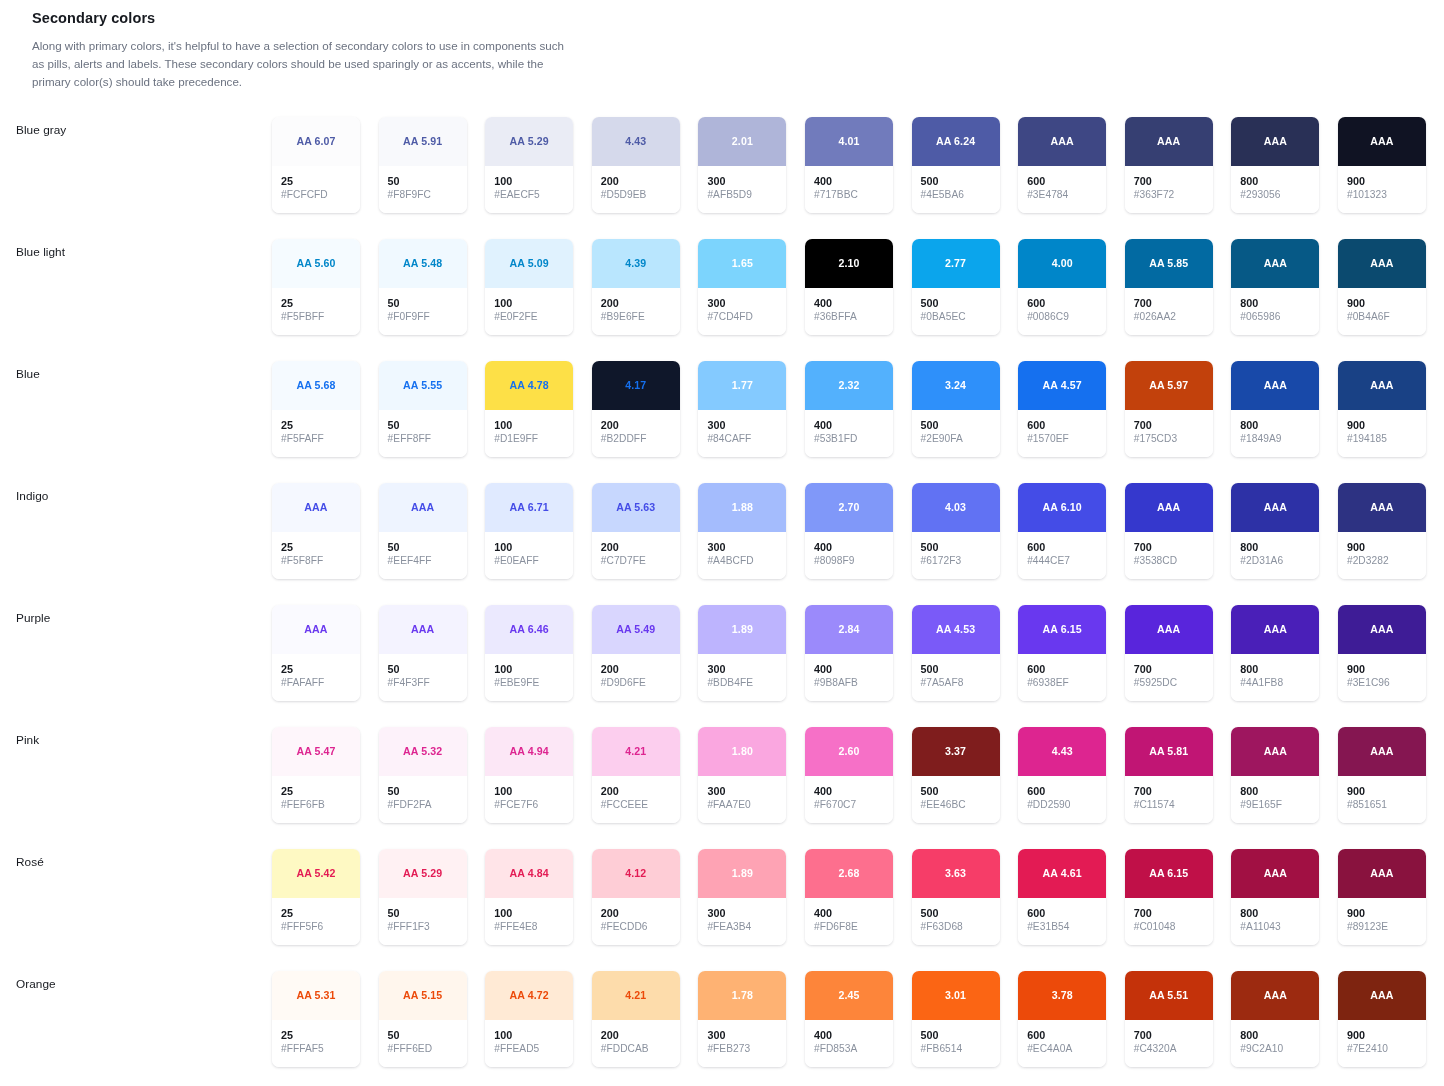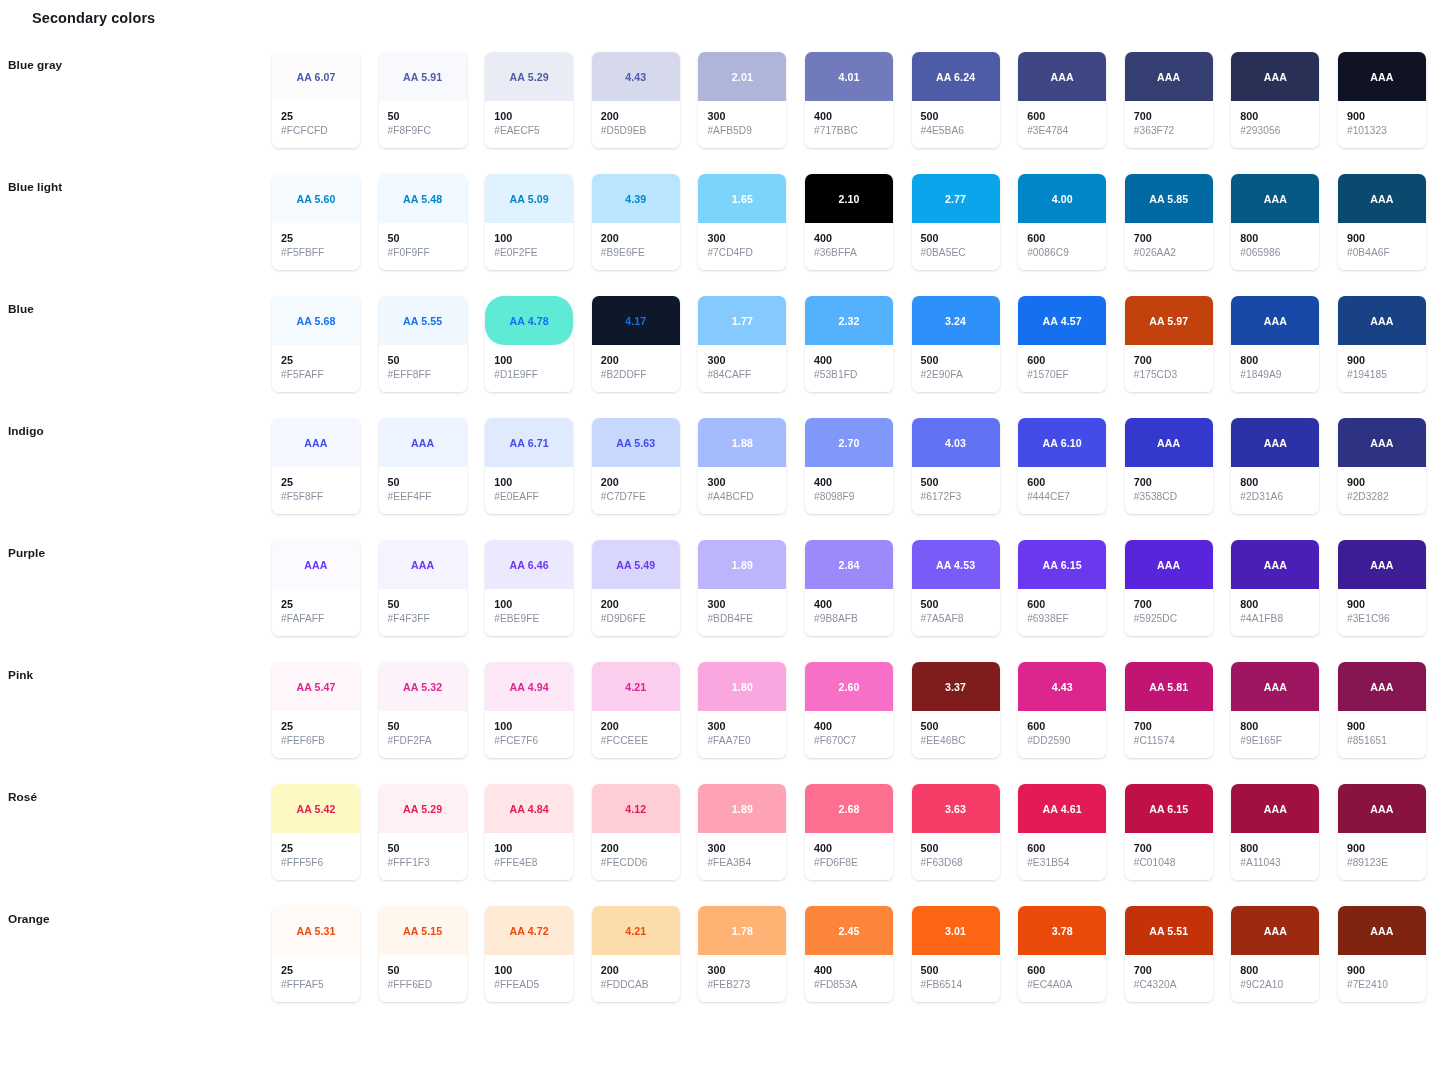--- a/index.html
+++ b/index.html
@@ -47,24 +47,24 @@
     margin-top: 26px;
   }
   .palette-row {
     display: flex;
     align-items: flex-start;
     height: 122px;
   }
   .row-label {
     width: 272px;
     flex: 0 0 272px;
-    padding-left: 8px;
+    padding-left: 16px;
     padding-top: 6px;
     font-size: 11.8px;
-    font-weight: 700;
+    font-weight: 400;
     color: #16191f;
     letter-spacing: 0.05px;
   }
   .swatch-strip {
     display: flex;
     gap: 18.6px;
     padding-right: 22px;
   }
 
   
@@ -108,20 +108,21 @@
     letter-spacing: 0.05px;
   }
 </style>
 </head>
 <body>
 
 <div class="page">
 
   <div class="section-header">
     <h1 class="section-title">Secondary colors</h1>
+    <p class="section-desc">Along with primary colors, it's helpful to have a selection of secondary colors to use in components such as pills, alerts and labels. These secondary colors should be used sparingly or as accents, while the primary color(s) should take precedence.</p>
   </div>
 
   <div class="palette">
       <div class="palette-row">
         <div class="row-label">Blue gray</div>
         <div class="swatch-strip">
           <div class="swatch">
             <div class="swatch-top" style="background: rgb(252, 252, 253); color: rgb(78, 91, 166);">
               <span>AA 6.07</span>
             </div>
@@ -341,21 +342,21 @@
           <div class="swatch">
             <div class="swatch-top" style="background: rgb(239, 248, 255); color: rgb(21, 112, 239);">
               <span>AA 5.55</span>
             </div>
             <div class="swatch-bottom">
               <div class="swatch-weight">50</div>
               <div class="swatch-hex">#EFF8FF</div>
             </div>
           </div>
           <div class="swatch">
-            <div class="swatch-top" style="background: #5eead4; color: rgb(21, 112, 239); border-radius: 19px;">
+            <div class="swatch-top" style="background: #fde047; color: rgb(21, 112, 239);">
               <span>AA 4.78</span>
             </div>
             <div class="swatch-bottom">
               <div class="swatch-weight">100</div>
               <div class="swatch-hex">#D1E9FF</div>
             </div>
           </div>
           <div class="swatch">
             <div class="swatch-top" style="background: #0f172a; color: rgb(21, 112, 239);">
               <span>4.17</span>

